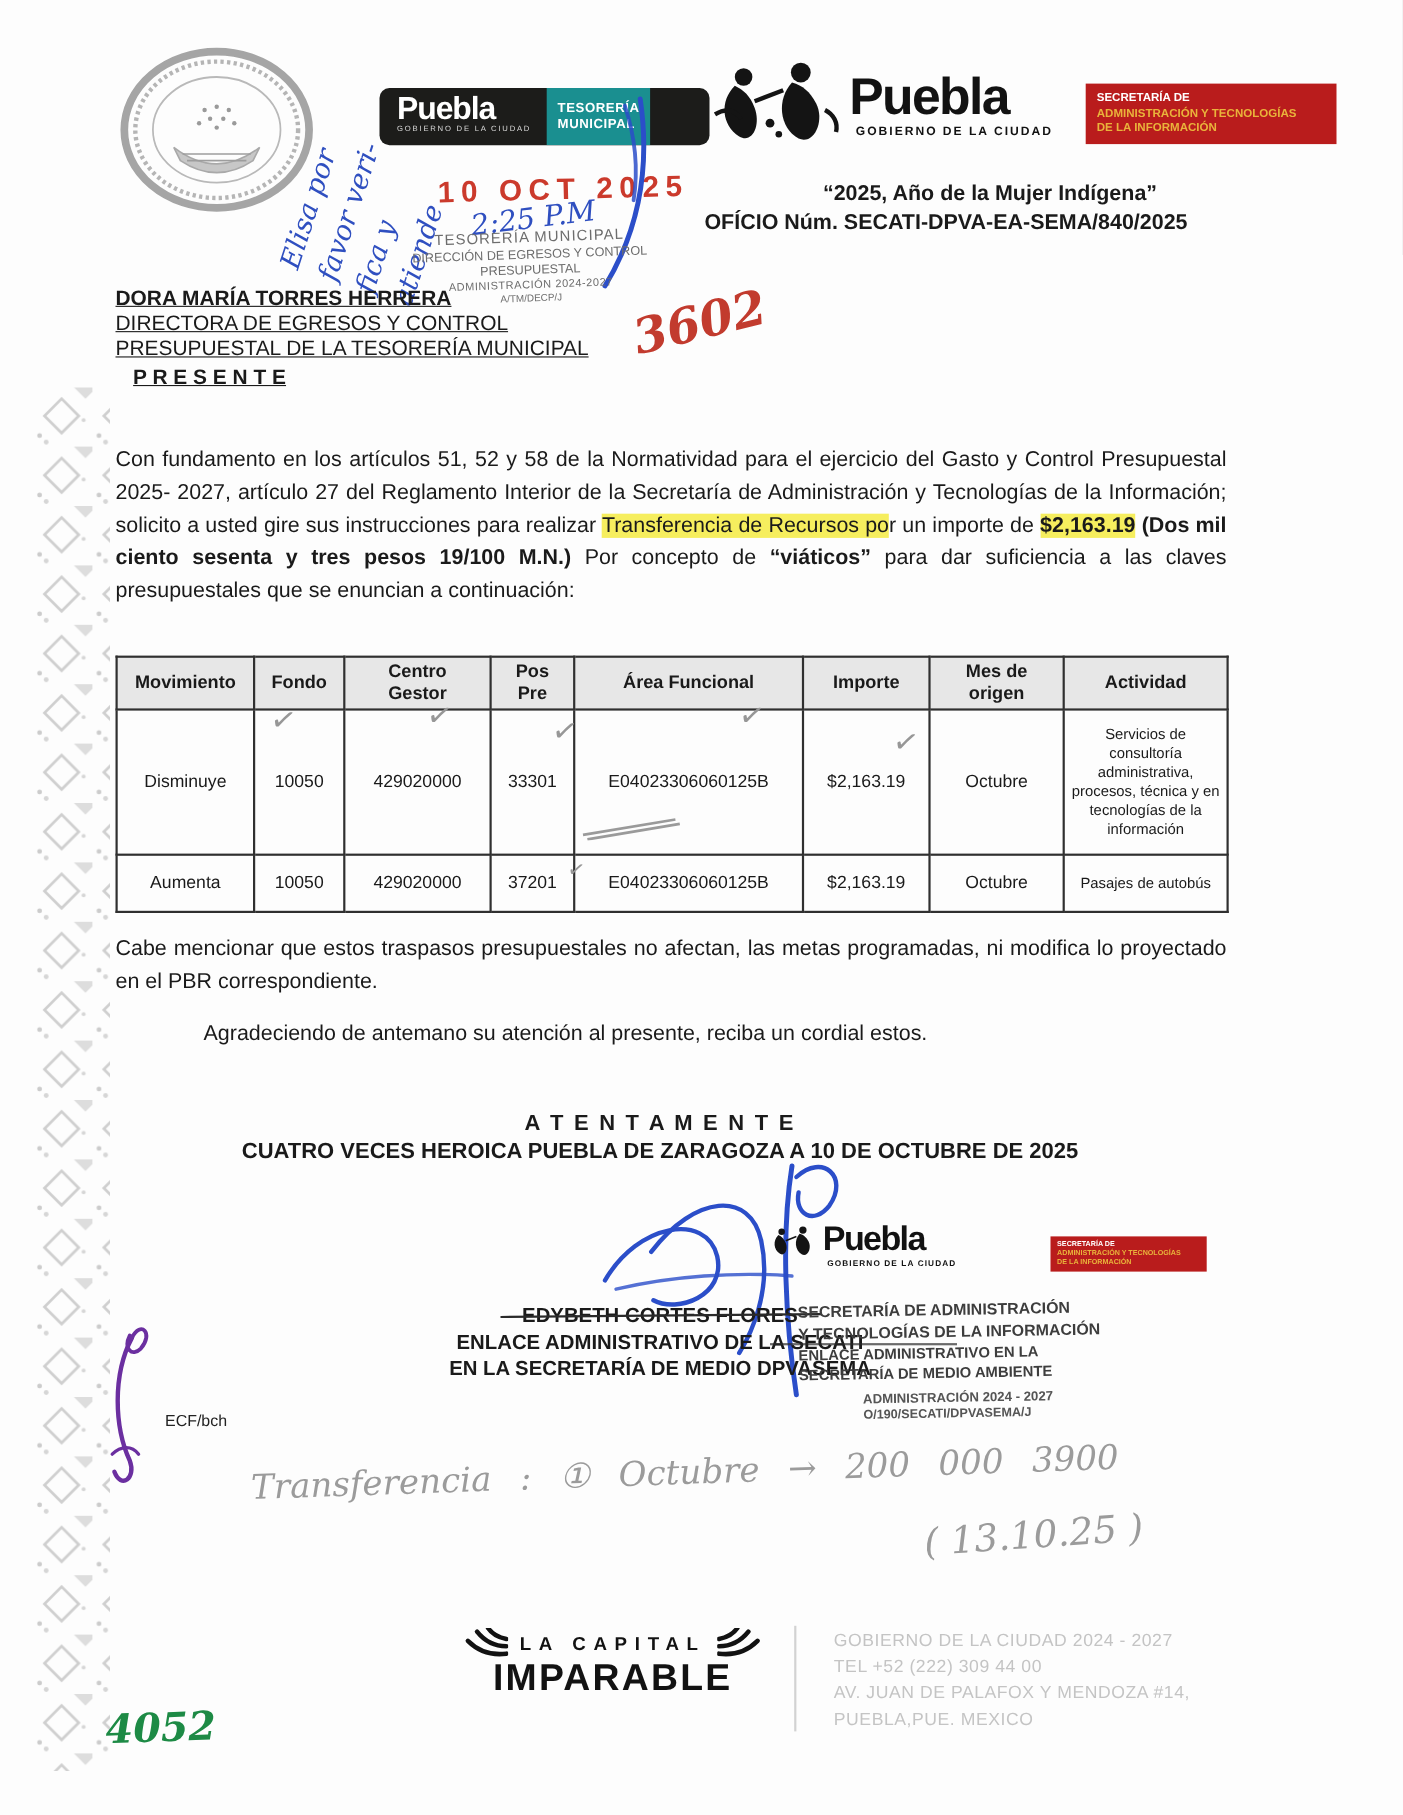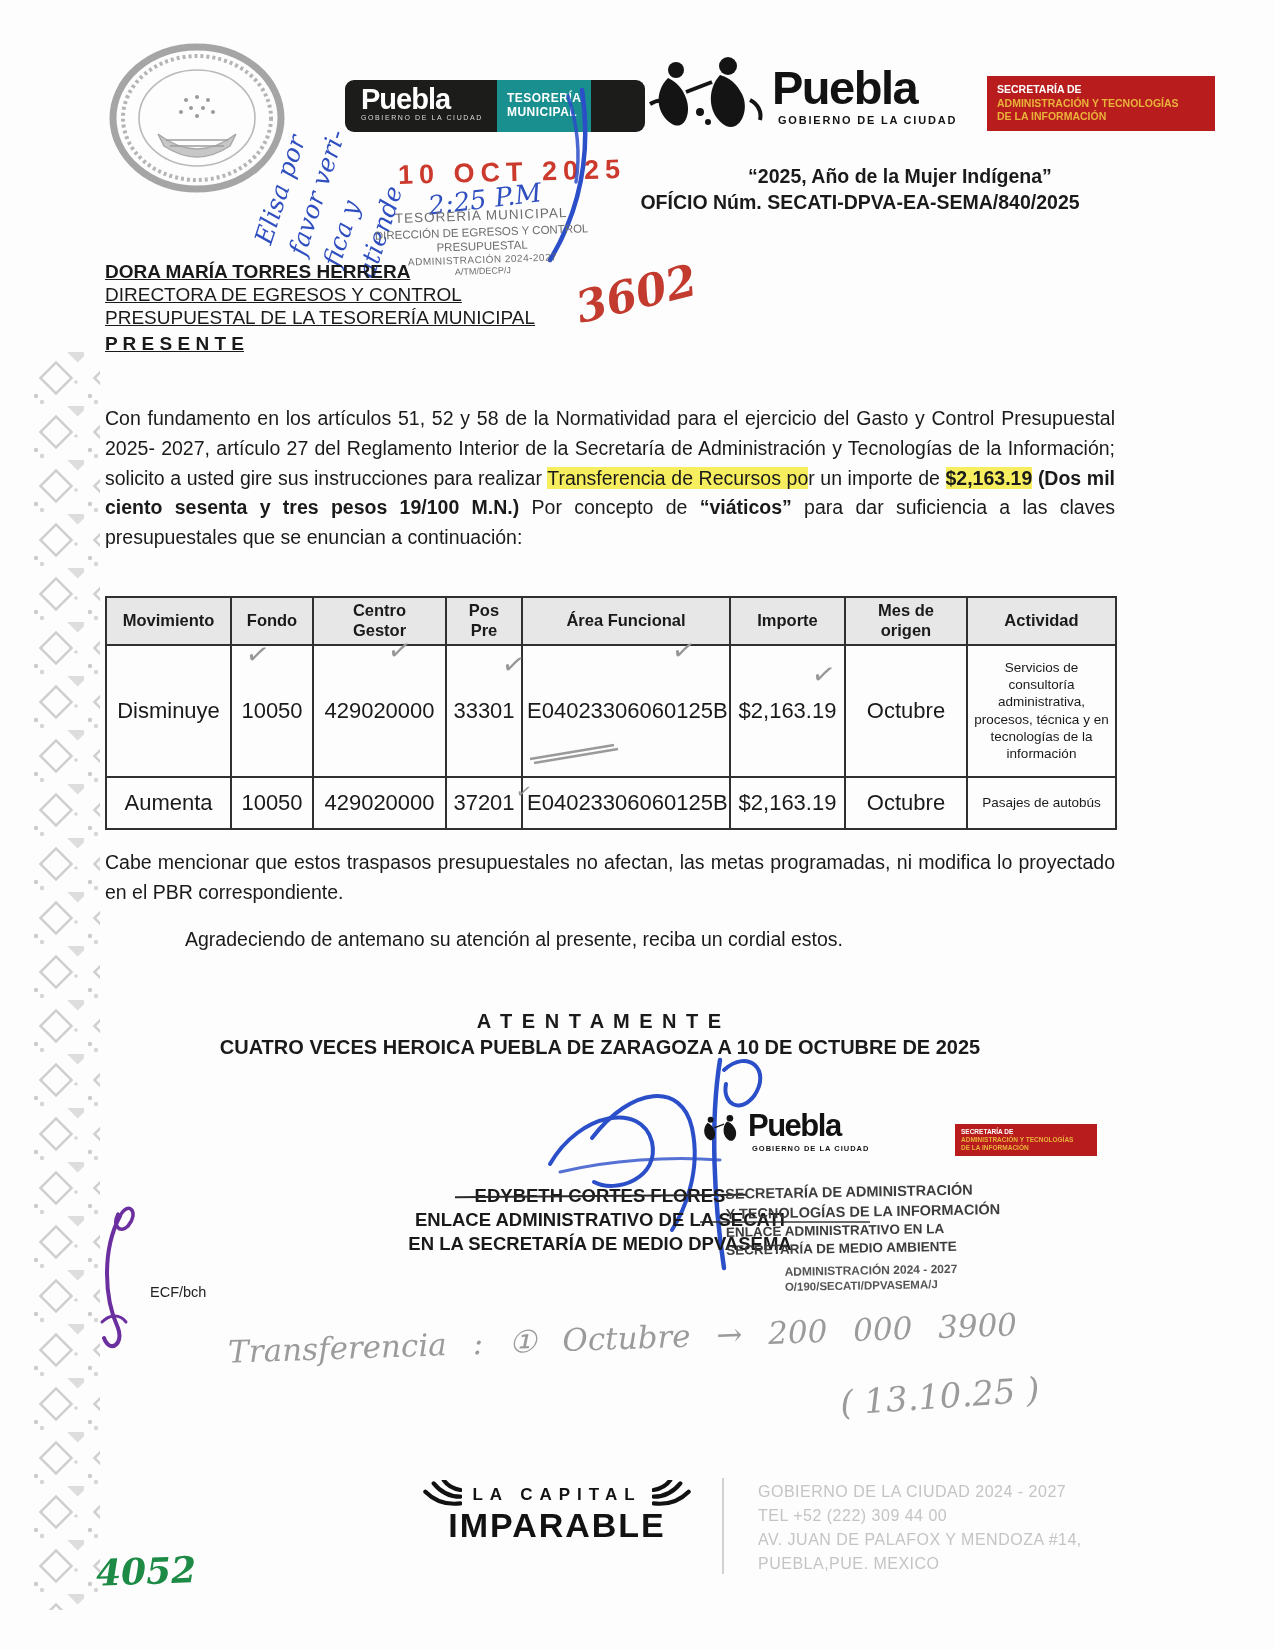--- a/index.html
+++ b/index.html
@@ -34,30 +34,30 @@
   .teso-stamp div:nth-child(1){font-size:13.5px;letter-spacing:1px;}
   .teso-stamp div:nth-child(2){font-size:11.5px;}
   .teso-stamp div:nth-child(3){font-size:11.5px;}
   .teso-stamp div:nth-child(4){font-size:10px;letter-spacing:.5px;}
   .teso-stamp div:nth-child(5){font-size:9px;}
 
   .margin-note{transform:rotate(-72deg);transform-origin:0 0;line-height:36px;font-size:25px;white-space:nowrap;}
 
   .recipient{font-size:19px;line-height:23px;text-decoration:underline;}
   .recipient .nm{font-weight:bold;}
-  .recipient .sal{font-weight:bold;margin-top:3px;}
+  .recipient .sal{font-weight:bold;margin-top:3px;margin-left:16px;}
 
   .bodytext{font-size:19.5px;line-height:1.53;text-align:justify;}
   .seg.bold{font-weight:bold;}
   .seg.highlight{background:#f6ee5e;}
 
   #doc-table{border-collapse:collapse;width:1010px;table-layout:fixed;}
   #doc-table th,#doc-table td{border:2px solid #303030;text-align:center;vertical-align:middle;padding:3px 4px;}
   #doc-table th{background:#e7e7e7;font-size:16.5px;white-space:pre-line;line-height:1.2;}
-  #doc-table td{font-size:22px;}
+  #doc-table td{font-size:16px;}
   #doc-table td.activity{font-size:13.5px;line-height:1.28;padding:3px 6px;}
   #doc-table thead tr{height:46px;}
   #doc-table tbody tr:nth-child(1){height:132px;}
   #doc-table tbody tr:nth-child(2){height:52px;}
 
   .pencil-check{color:#979797;font-size:28px;font-family:"DejaVu Sans",sans-serif;transform:rotate(10deg);}
   .pencil-check.small{font-size:19px;}
 
   .center-line{text-align:center;font-weight:bold;font-size:20px;}
   .signer{text-align:center;font-weight:bold;font-size:18.5px;line-height:24px;}

